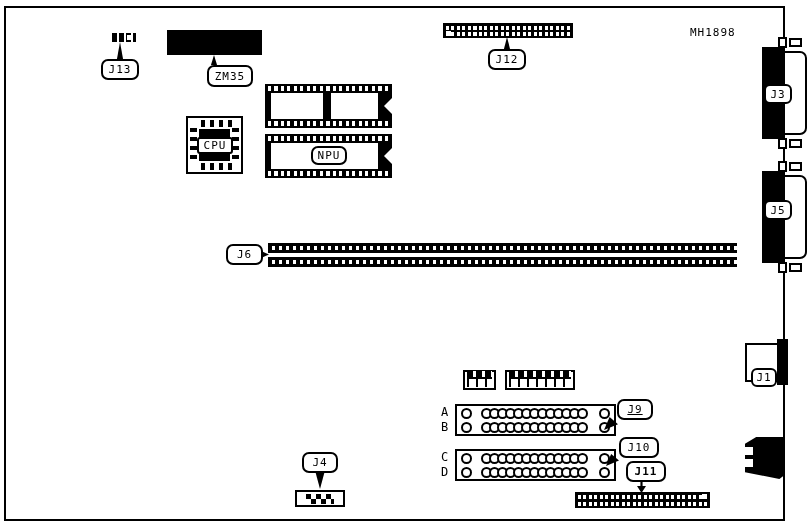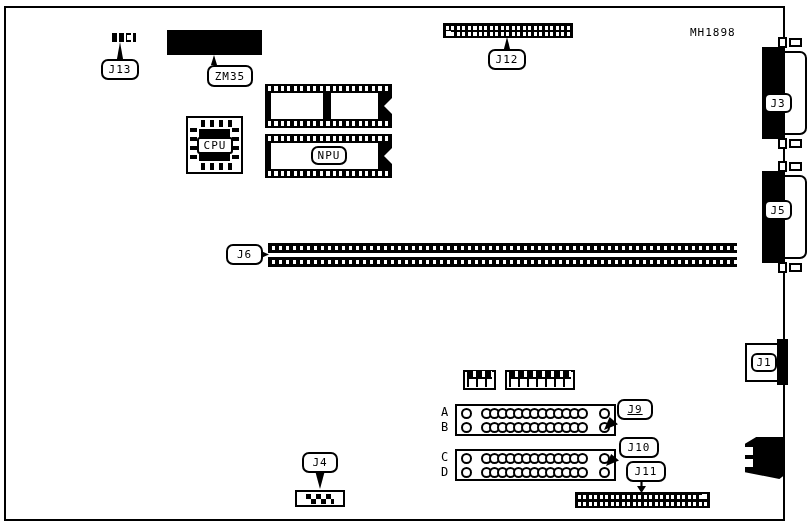--- a/index.html
+++ b/index.html
@@ -152,37 +152,37 @@
   </div>
   <div class="abs tail tail-up" style="left:503px;top:37px;width:8px;height:12px;"></div>
   <div class="abs callout" style="left:488px;top:49px;width:38px;height:21px;">J12</div>
 
   <div class="abs dsub" style="left:783px;top:51px;width:24px;height:84px;"></div>
   <div class="abs dsub-body" style="left:762px;top:47px;width:23px;height:92px;"></div>
   <div class="abs tabA" style="left:778px;top:37px;width:9px;height:11px;"></div>
   <div class="abs tabA" style="left:789px;top:38px;width:13px;height:9px;"></div>
   <div class="abs tabA" style="left:778px;top:138px;width:9px;height:11px;"></div>
   <div class="abs tabA" style="left:789px;top:139px;width:13px;height:9px;"></div>
-  <div class="abs conn-label" style="left:764px;top:93px;width:28px;height:20px;">J3</div>
+  <div class="abs conn-label" style="left:764px;top:84px;width:28px;height:20px;">J3</div>
 
   <div class="abs dsub" style="left:783px;top:175px;width:24px;height:84px;"></div>
   <div class="abs dsub-body" style="left:762px;top:171px;width:23px;height:92px;"></div>
   <div class="abs tabA" style="left:778px;top:161px;width:9px;height:11px;"></div>
   <div class="abs tabA" style="left:789px;top:162px;width:13px;height:9px;"></div>
   <div class="abs tabA" style="left:778px;top:262px;width:9px;height:11px;"></div>
   <div class="abs tabA" style="left:789px;top:263px;width:13px;height:9px;"></div>
   <div class="abs conn-label" style="left:764px;top:200px;width:28px;height:20px;">J5</div>
 
   <div class="abs simm" style="left:268px;top:243px;width:469px;height:24px;"></div>
   <div class="abs tail tail-right" style="left:261px;top:250px;width:8px;height:9px;"></div>
   <div class="abs callout" style="left:226px;top:244px;width:37px;height:21px;">J6</div>
 
   <div class="abs j1box" style="left:745px;top:343px;width:38px;height:39px;"></div>
   <div class="abs j1stripe" style="left:777px;top:339px;width:11px;height:46px;"></div>
-  <div class="abs conn-label" style="left:751px;top:353px;width:26px;height:19px;">J1</div>
+  <div class="abs conn-label" style="left:751px;top:368px;width:26px;height:19px;">J1</div>
 
   <div class="abs din" style="left:745px;top:437px;width:40px;height:42px;">
     <div class="notch" style="top:10px;"></div>
     <div class="notch" style="top:22px;"></div>
   </div>
 
   <div class="abs jblock" style="left:463px;top:370px;width:33px;height:20px;"></div>
   <div class="abs jblock" style="left:505px;top:370px;width:70px;height:20px;"></div>
 
   <div class="abs rowlabel" style="left:441px;top:405px;">A</div>
@@ -272,21 +272,21 @@
           <span class="circ ov"></span>
           <span class="circ ov"></span>
         </span>
         <span class="cspacer"></span>
         <span class="circ"></span>
       </div>
   </div>
   <div class="abs tail tail-dl" style="left:606px;top:454px;width:13px;height:12px;"></div>
   <div class="abs callout" style="left:619px;top:437px;width:40px;height:21px;">J10</div>
 
-  <div class="abs callout" style="left:626px;top:461px;width:40px;height:21px;">J11</div>
+  <div class="abs callout" style="left:626px;top:461px;width:40px;height:21px;font-weight:bold;">J11</div>
   <div class="abs tail tail-arrow" style="left:637px;top:481px;width:9px;height:12px;"></div>
   <div class="abs hdr2" style="left:575px;top:492px;width:135px;height:16px;">
     <div class="pin1" style="right:3px;top:2px;"></div>
   </div>
 
   <div class="abs callout" style="left:302px;top:452px;width:36px;height:21px;">J4</div>
   <div class="abs tail tail-down" style="left:314px;top:472px;width:12px;height:17px;"></div>
   <div class="abs j4conn" style="left:295px;top:490px;width:50px;height:17px;"></div>
 
 </div>

